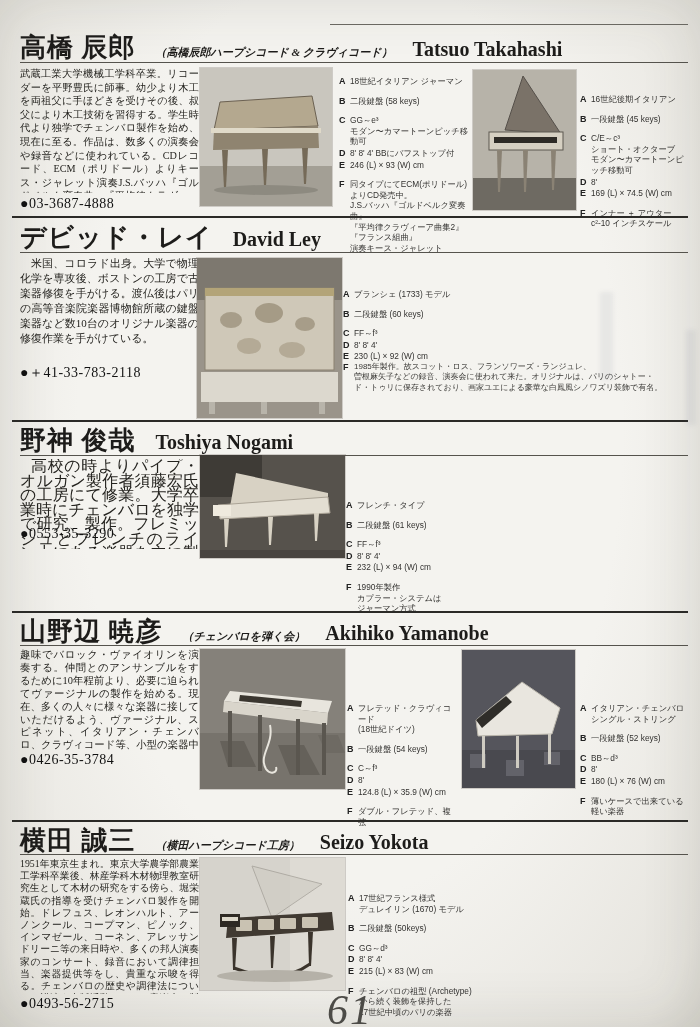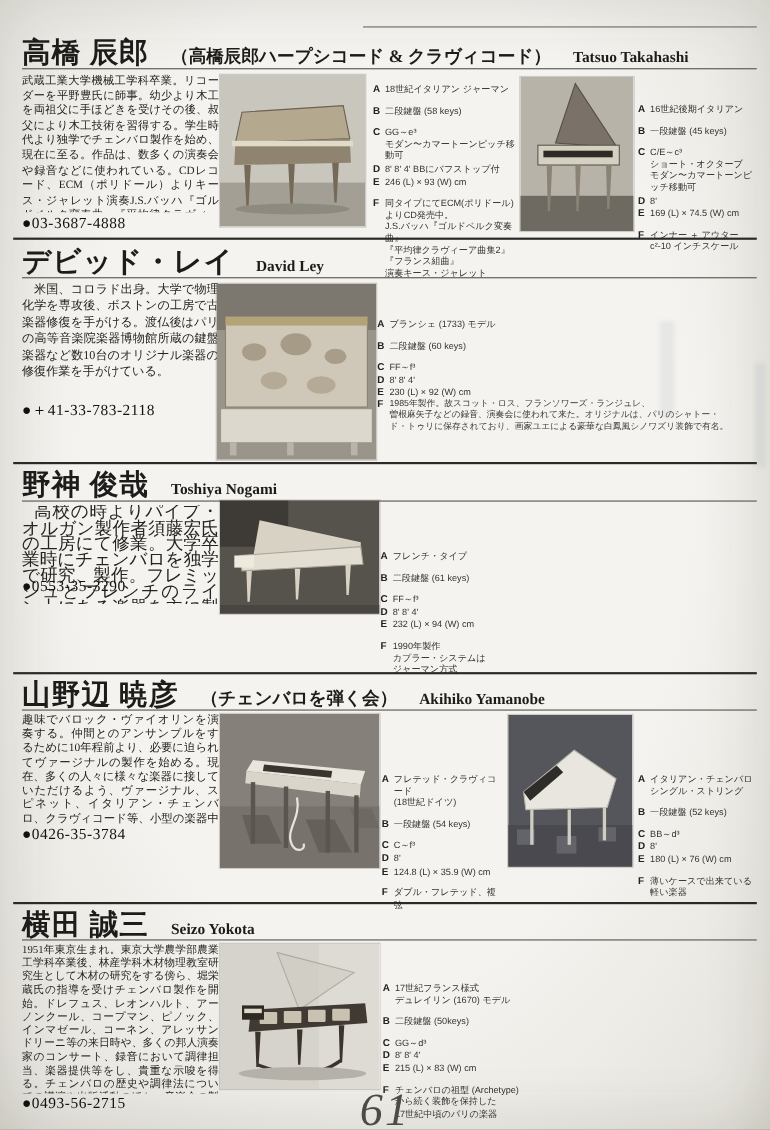--- a/index.html
+++ b/index.html
@@ -10,22 +10,22 @@
     font-family:"Liberation Serif","DejaVu Serif",serif;color:#1d1c1a;
   }
   
   .legend{position:absolute;top:9px;right:14px;display:flex;gap:9px;
     font-family:"Liberation Sans","DejaVu Sans",sans-serif;font-size:8px;color:#3a3a38;white-space:nowrap;}
   .legend b{font-size:8.5px;margin-right:1px;}
   .toprule{position:absolute;top:24px;left:330px;right:12px;height:1px;background:#6a6862;}
   
   .title{position:absolute;left:20px;display:flex;align-items:baseline;gap:20px;white-space:nowrap;}
   .jname{font-weight:bold;font-size:26px;letter-spacing:1px;}
-  .jsuffix{font-weight:bold;font-size:16px;letter-spacing:0;}
-  .ename{font-weight:bold;font-size:14px;font-family:"Liberation Serif","DejaVu Serif",serif;}
+  .jsuffix{font-weight:bold;font-size:11px;letter-spacing:0;font-style:italic;}
+  .ename{font-weight:bold;font-size:20px;font-family:"Liberation Serif","DejaVu Serif",serif;}
   .trule{position:absolute;left:20px;right:12px;height:1px;background:#55534d;}
   .divider{position:absolute;left:12px;right:12px;height:2px;background:#2b2a27;}
   
   .body{position:absolute;left:20px;width:179px;text-align:justify;color:#24231f;}
   .b1{font-size:10.2px;line-height:13.6px;}
   .b2{font-size:11px;line-height:15px;text-indent:11px;font-family:Liberation Serif, serif;}
   .b3{font-size:16px;line-height:14.5px;text-indent:11px;}
   .b4{font-size:10.4px;line-height:12.9px;}
   .b5{font-size:9.8px;line-height:12.2px;}
   .phone{position:absolute;left:20px;font-size:14px;letter-spacing:.5px;color:#111;}
@@ -354,20 +354,21 @@
         <span class="sl">F</span>
         <span class="sv">薄いケースで出来ている
 軽い楽器</span>
       </div>
     </div>
 
   <div class="divider" style="top:820px"></div>
 
   <div class="title" style="top:823px">
     <span class="jname">横田 誠三</span>
+    <span class="jsuffix">（横田ハープシコード工房）</span>
     <span class="ename">Seizo Yokota</span>
   </div>
   <div class="trule" style="top:854px"></div>
   <div class="body b5" style="top:858px;height:136px;overflow:hidden">1951年東京生まれ。東京大学農学部農業工学科卒業後、林産学科木材物理教室研究生として木材の研究をする傍ら、堀栄蔵氏の指導を受けチェンバロ製作を開始。ドレフュス、レオンハルト、アーノンクール、コープマン、ピノック、インマゼール、コーネン、アレッサンドリーニ等の来日時や、多くの邦人演奏家のコンサート、録音において調律担当、楽器提供等をし、貴重な示唆を得る。チェンバロの歴史や調律法についての講演や出版活動のほか、音楽会の製作にも力を注ぐ。</div>
   <div class="phone" style="top:996px">●0493-56-2715</div>
 
   <div class="photo" style="left:200px;top:858px;width:145px;height:132px">
     <svg viewBox="0 0 145 132" preserveAspectRatio="none">
       <rect width="145" height="132" fill="#d6d3cc"></rect>
       <rect x="90" width="55" height="132" fill="#dedbd4"></rect>

